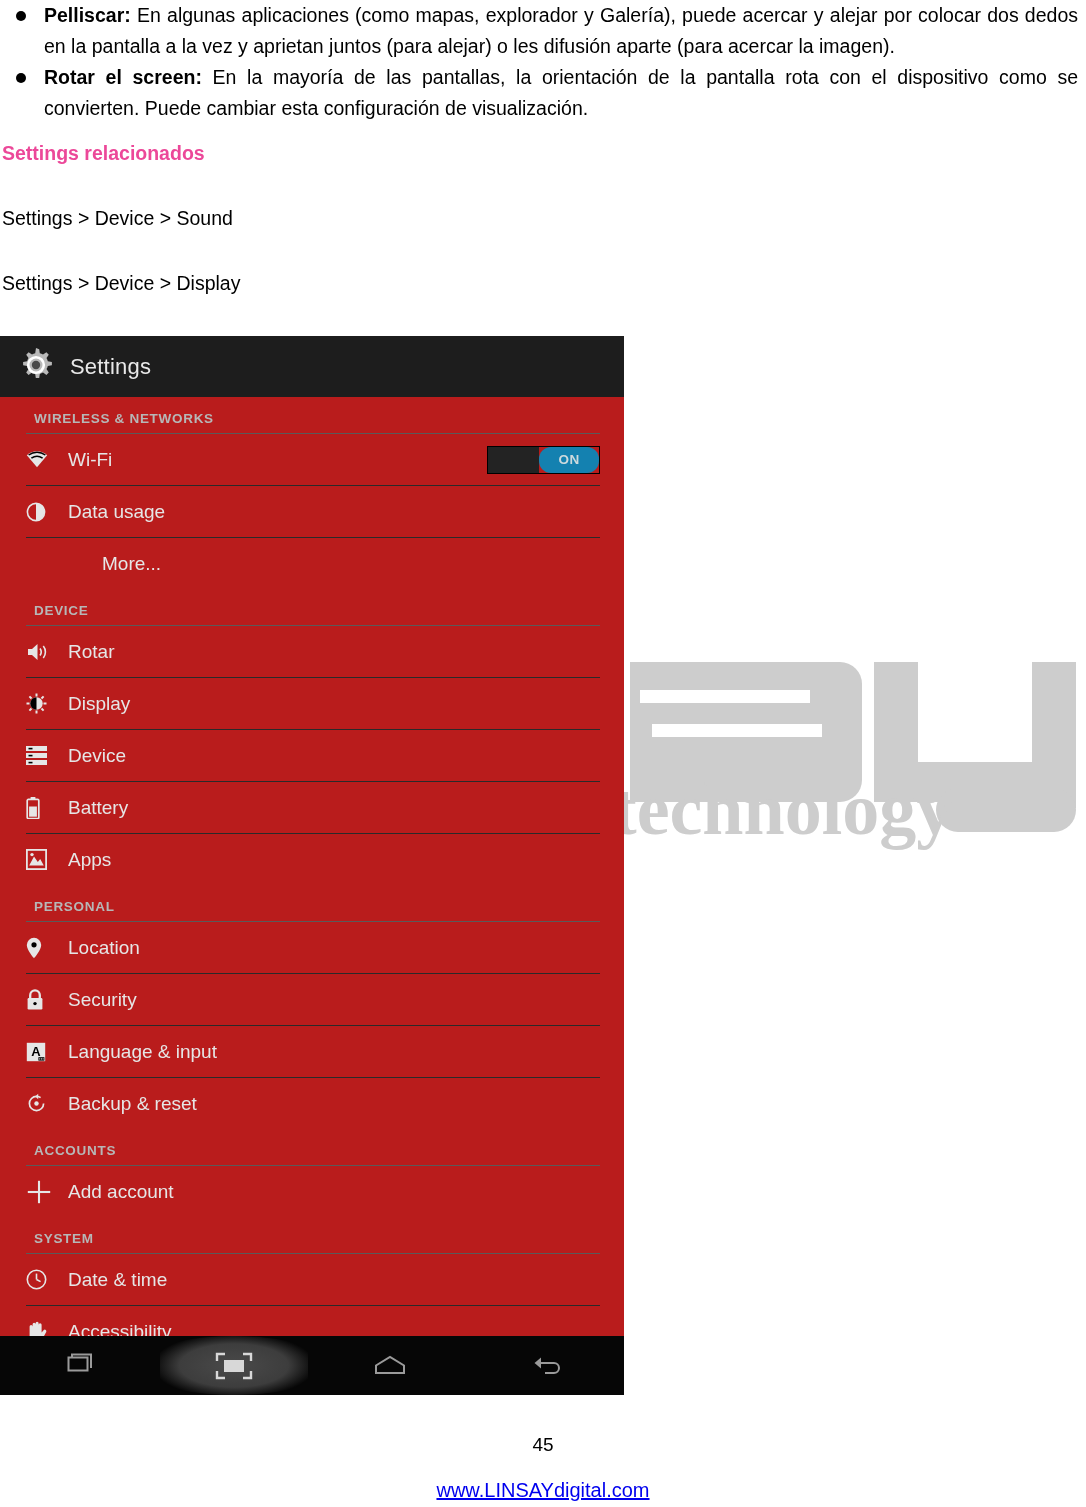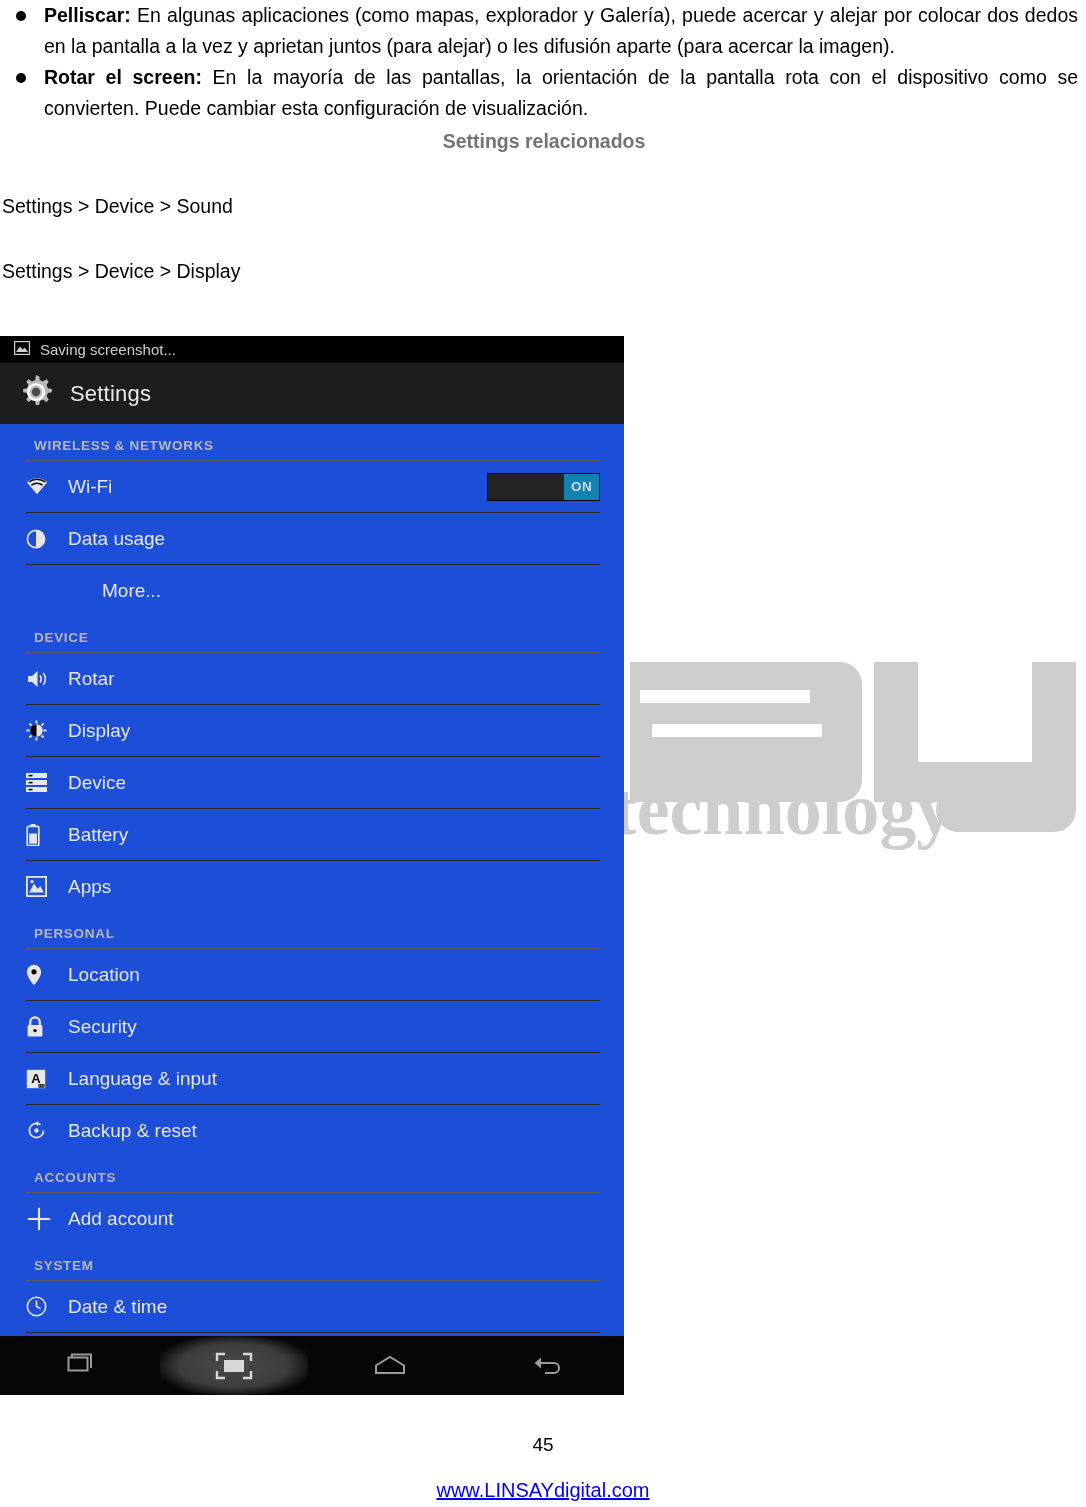--- a/index.html
+++ b/index.html
@@ -52,24 +52,23 @@
     height: 10px;
     background: #000;
     border-radius: 50%;
   }
   .bullet-item b { font-weight: bold; }
 
   .section-head {
     font-size: 19.5px;
     line-height: 31px;
     font-weight: bold;
-    color: #737373;
+    color: #ec4899;
     padding-left: 2px;
-    margin-top: 2px;
-    text-align: center;
+    margin-top: 14px;
   }
 
   .plain-line {
     font-size: 19.5px;
     line-height: 31px;
     color: #000;
     padding-left: 2px;
     margin-top: 34px;
   }
 
@@ -118,21 +117,21 @@
     padding-left: 16px;
     gap: 14px;
   }
   .action-title {
     font-size: 22px;
     color: #e8e8e8;
     letter-spacing: .2px;
   }
 
   .settings-list {
-    background: #1d4ed8;
+    background: #b91c1c;
     padding-bottom: 4px;
   }
 
   .cat-header {
     font-size: 13.5px;
     font-weight: bold;
     color: #b7b7b7;
     letter-spacing: .7px;
     padding: 14px 0 7px 34px;
   }
@@ -178,29 +177,30 @@
     width: 111px;
     height: 26px;
     display: flex;
     border: 1px solid #000;
   }
   .toggle .tr-off {
     flex: 1;
     background: #232323;
   }
   .toggle .tr-on {
-    width: 35px;
+    width: 60px;
     background: #1481b0;
     display: flex;
     align-items: center;
     justify-content: center;
     color: #cdd9dd;
     font-size: 13.5px;
     font-weight: bold;
     letter-spacing: .5px;
+    border-radius: 12px;
   }
 
   .nav-bar {
     position: absolute;
     left: 0;
     bottom: 0;
     width: 624px;
     height: 59px;
     background: #060606;
     display: flex;
@@ -278,29 +278,20 @@
       <path d="M262 50 h44 v100 h140 v40 h-184 z"></path>
       <path d="M420 50 h44 v146 h-44 z"></path>
       <rect x="324" y="176" width="140" height="44" rx="22"></rect>
     </g>
     <text x="0" y="222" font-family="'Liberation Serif', serif" font-size="74" font-weight="bold" fill="#cdcdcd">technology</text>
   </svg>
 </div>
 
 <div class="android-shot">
 
-  <div class="status-bar">
-    <span>
-      <svg width="16" height="14" viewBox="0 0 16 14">
-        <rect x="0.5" y="0.5" width="15" height="13" fill="none" stroke="#cfcfcf" stroke-width="1.4"></rect>
-        <path d="M2 11 L6 5.5 L8.6 8.6 L10.6 6.4 L14 11 Z" fill="#cfcfcf"></path>
-      </svg>
-    </span>
-    <span class="status-text">Saving screenshot...</span>
-  </div>
 
   <div class="action-bar">
     <span>
       <svg width="40" height="40" viewBox="0 0 40 40">
         <g fill="#b9b9b9">
           <path d="M20 3 l3.2 1.2 .6 4.1 a12 12 0 0 1 3.2 1.3 l3.4-2.3 2.4 2.4 -2.3 3.4 a12 12 0 0 1 1.3 3.2 l4.1 .6 0 3.4 -4.1 .6 a12 12 0 0 1 -1.3 3.2 l2.3 3.4 -2.4 2.4 -3.4-2.3 a12 12 0 0 1 -3.2 1.3 l-.6 4.1 -3.4 0 -.6-4.1 a12 12 0 0 1 -3.2-1.3 l-3.4 2.3 -2.4-2.4 2.3-3.4 a12 12 0 0 1 -1.3-3.2 l-4.1-.6 0-3.4 4.1-.6 a12 12 0 0 1 1.3-3.2 l-2.3-3.4 2.4-2.4 3.4 2.3 a12 12 0 0 1 3.2-1.3 l.6-4.1 z"></path>
         </g>
         <circle cx="20" cy="20" r="7.8" fill="none" stroke="#ffffff" stroke-width="2.6"></circle>
         <circle cx="20" cy="20" r="4.2" fill="#4a4a4a"></circle>
       </svg>

